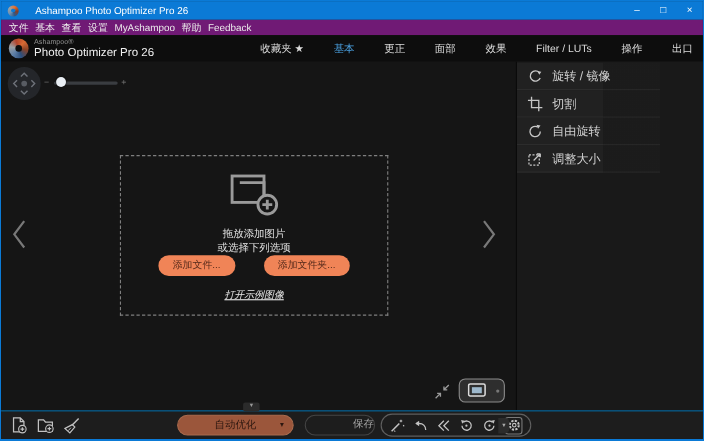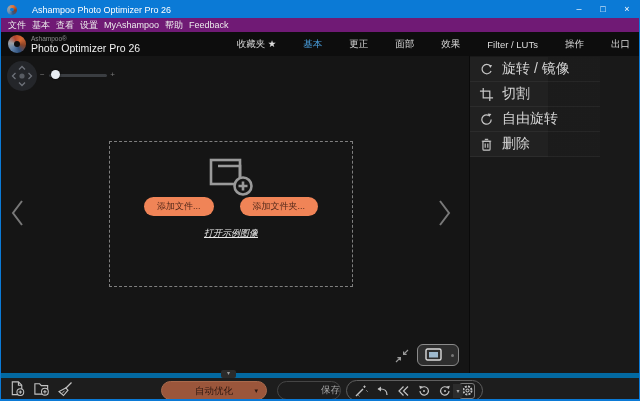--- a/index.html
+++ b/index.html
@@ -70,24 +70,24 @@
     background:#2e2e2e; border:1px solid #8b8b8b; border-radius:6px;
     display:flex; align-items:center; padding-left:7px; }
   .compare-dot{ position:absolute; right:4px; top:9px; width:3px; height:3px; border-radius:50%; background:#777; }
 
   
   .sidebar{ width:170px; background:#191919; border-left:1px solid #0a0a0a; padding-top:1px; }
   .tool-row{ width:130px; height:25px; display:flex; align-items:center; padding-left:8px;
     background:linear-gradient(90deg,#212121 0,#212121 78px,rgba(33,33,33,.28) 78px);
     border-bottom:1px solid rgba(255,255,255,.05); }
   .tool-icon{ width:16px; height:16px; margin-right:8px; display:flex; align-items:center; justify-content:center; }
-  .tool-label{ color:#d2d2d2; font-size:14px; white-space:nowrap; }
-
-  
-  .bottombar{ position:relative; height:26px; background:#1d1d1d; border-top:5px solid #0369a1;
+  .tool-label{ color:#d2d2d2; font-size:11px; white-space:nowrap; }
+
+  
+  .bottombar{ position:relative; height:26px; background:#1d1d1d; border-top:1px solid #0369a1;
     display:flex; align-items:center; padding-left:8px; }
   .bb-left{ display:flex; align-items:center; gap:7px; }
   .bb-icon-btn{ display:flex; align-items:center; justify-content:center; }
   .collapse-handle{ position:absolute; left:220px; top:-8px; width:15px; height:8px; background:#2b2b2b;
     border-radius:2px; color:#999; font-size:6px; line-height:7px; text-align:center; }
   .auto-optimize{ position:absolute; left:160px; top:3px; width:106px; height:19px; border-radius:10px;
     background:#9b563b; border:1px solid #aa6a4c; color:#2d1710; font-size:9.5px; font-family:inherit;
     line-height:17px; text-align:center; }
   .auto-optimize .caret{ position:absolute; right:8px; top:0; font-size:7px; line-height:17px; color:#2d1710; }
   .save-btn{ position:absolute; left:276px; top:3px; width:64px; height:19px; border-radius:10px;
@@ -179,20 +179,24 @@
         </svg>
       </div>
 
       <div class="dropzone">
         <svg width="46" height="40" viewBox="0 0 46 40">
           <rect x="3" y="3" width="29" height="24" fill="none" stroke="#9a9a9a" stroke-width="2.6"></rect>
           <path d="M10 9 h22 v18" fill="none" stroke="#9a9a9a" stroke-width="2.6"></path>
           <circle cx="35" cy="29" r="8.5" fill="#151515" stroke="#9a9a9a" stroke-width="2.6"></circle>
           <path d="M30.5 29 h9 M35 24.5 v9" stroke="#9a9a9a" stroke-width="2.6"></path>
         </svg>
+        <div class="dz-text">
+          <div>拖放添加图片</div>
+          <div>或选择下列选项</div>
+        </div>
         <div class="dz-buttons">
           <button class="dz-btn">添加文件...</button>
           <button class="dz-btn">添加文件夹...</button>
         </div>
         <span class="dz-link">打开示例图像</span>
       </div>
 
       <div class="fit-icon">
         <svg width="14" height="14" viewBox="0 0 14 14">
           <g fill="none" stroke="#9a9a9a" stroke-width="1.2">
@@ -235,36 +239,32 @@
       <div class="tool-row">
         <span class="tool-icon">
           <svg width="15" height="15" viewBox="0 0 16 16">
             <path d="M13 8 A5 5 0 1 1 10.5 3.7" fill="none" stroke="#c6c6c6" stroke-width="1.3"></path>
             <path d="M9.3 1.5 L13.2 2.2 L10.8 5.3 Z" fill="#c6c6c6"></path>
           </svg>
         </span>
         <span class="tool-label">自由旋转</span>
       </div>
 
-
-
-
       <div class="tool-row">
         <span class="tool-icon">
           <svg width="15" height="15" viewBox="0 0 16 16">
-            <g fill="none" stroke="#c6c6c6" stroke-width="1.2">
-              <path d="M3 4.5 H13"></path>
-              <path d="M6.2 2.5 H9.8"></path>
-              <rect x="4.2" y="4.5" width="7.6" height="9.5" rx="1"></rect>
-              <path d="M6.6 7 V11.5 M9.4 7 V11.5"></path>
-            </g>
+            <rect x="2" y="4" width="10" height="10" fill="none" stroke="#c6c6c6" stroke-width="1.2" stroke-dasharray="2 1.4"></rect>
+            <path d="M6.5 9.5 L13 3 M13 3 H9.6 M13 3 V6.4" fill="none" stroke="#c6c6c6" stroke-width="1.2"></path>
           </svg>
         </span>
-        <span class="tool-label">删除</span>
-      </div>
+        <span class="tool-label">调整大小</span>
+      </div>
+
+
+
 
     </div>
   </div>
 
   <div class="bottombar">
 
     <span class="collapse-handle">▾</span>
 
     <div class="bb-left">
       <span class="bb-icon-btn">

